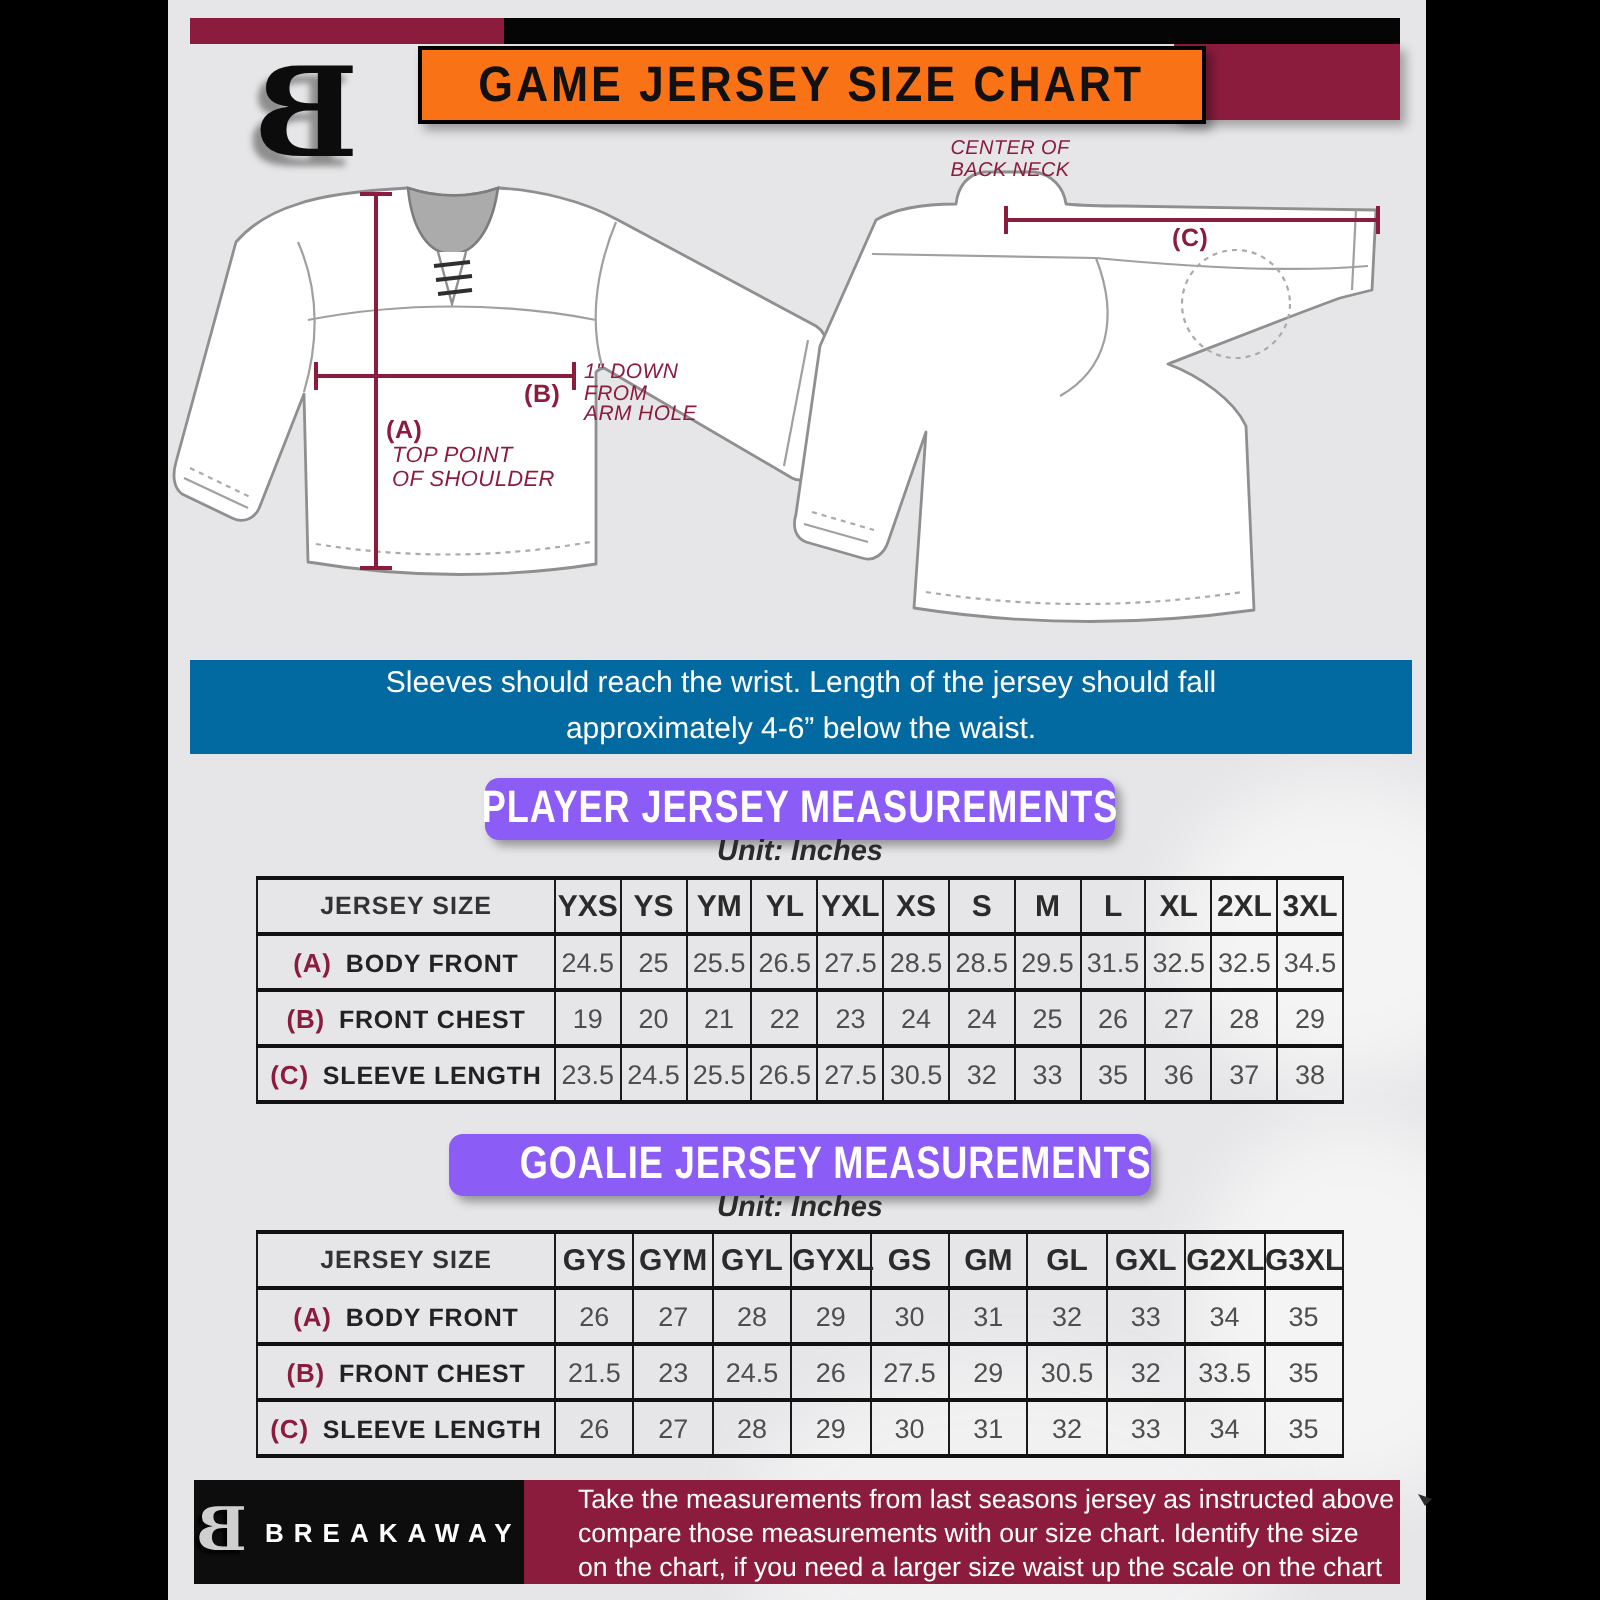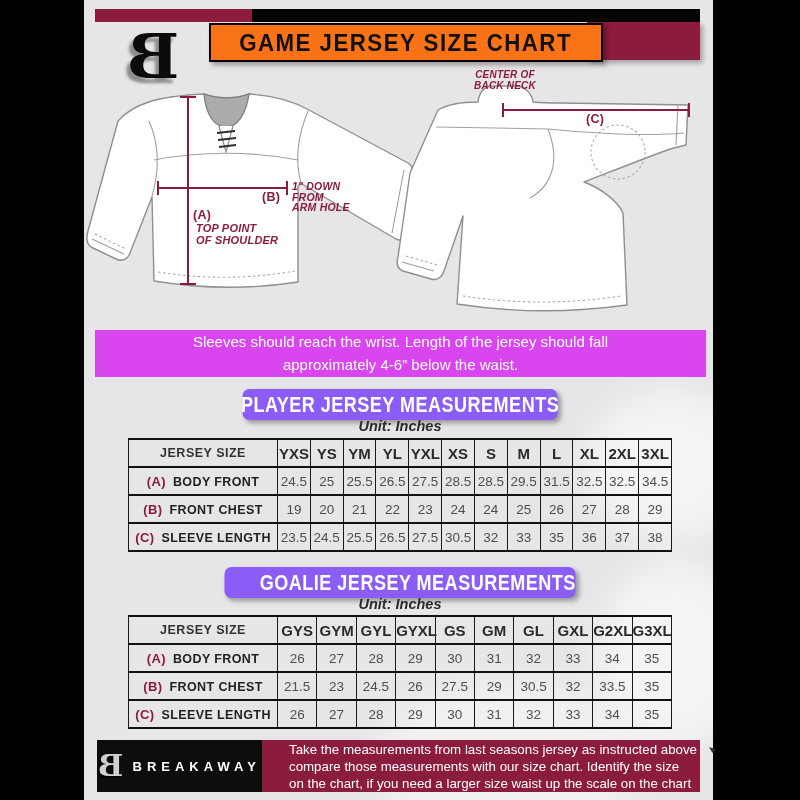--- a/index.html
+++ b/index.html
@@ -26,30 +26,30 @@
   .title-maroon{position:absolute;left:587px;top:22px;width:113px;height:38px;background:#8C1C3E;z-index:3;
              box-shadow:3px 3px 5px rgba(0,0,0,.3);}
   .logo-b{position:absolute;left:116px;top:22px;width:74px;height:76px;z-index:4;
           font-family:"DejaVu Serif",serif;font-weight:bold;font-size:62px;line-height:70px;color:#0c0c0c;
           transform:scaleX(-1);text-align:center;text-shadow:4px 5px 3px rgba(70,70,70,.55);}
 
   
   .diagram-svg{position:absolute;left:0;top:0;width:800px;height:800px;z-index:2;pointer-events:none;}
   .mlabel{position:absolute;color:#8C1C3E;z-index:3;white-space:nowrap;}
   .mletter{font-size:12.5px;font-weight:bold;letter-spacing:.3px;}
-  .mdesc{font-style:italic;font-weight:bold;font-size:10.5px;line-height:10.5px;letter-spacing:.2px;}
+  .mdesc{font-style:italic;font-weight:normal;font-size:10.5px;line-height:10.5px;letter-spacing:.2px;}
   .neck-label{left:505px;top:70px;transform:translateX(-50%);text-align:center;font-size:10px;line-height:10.5px;}
   .a-letter{left:193px;top:208px;}
   .a-desc{left:196px;top:223px;font-size:11px;line-height:11.5px;}
   .b-letter{left:262px;top:190px;}
   .b-desc{left:292px;top:181px;}
   .c-letter{left:586px;top:112px;}
 
   
-  .note{position:absolute;left:95px;top:330px;width:611px;height:47px;background:#d946ef;color:#fff;
+  .note{position:absolute;left:95px;top:330px;width:611px;height:47px;background:#0369a1;color:#fff;
         z-index:3;display:flex;flex-direction:column;justify-content:center;text-align:center;
         font-size:15px;line-height:1.5;}
 
   
   .black-banner{position:absolute;left:400px;transform:translateX(-50%);width:315px;height:31px;
         background:#8b5cf6;border-radius:7px;z-index:3;display:flex;align-items:center;justify-content:center;
         box-shadow:3px 3px 5px rgba(0,0,0,.35);}
   .black-banner span{color:#fff;font-weight:bold;font-size:19px;letter-spacing:.5px;
         transform:scale(.95,1.2);white-space:nowrap;}
   .banner-player{top:389px;} .banner-goalie{top:567px;padding-left:36px;}

